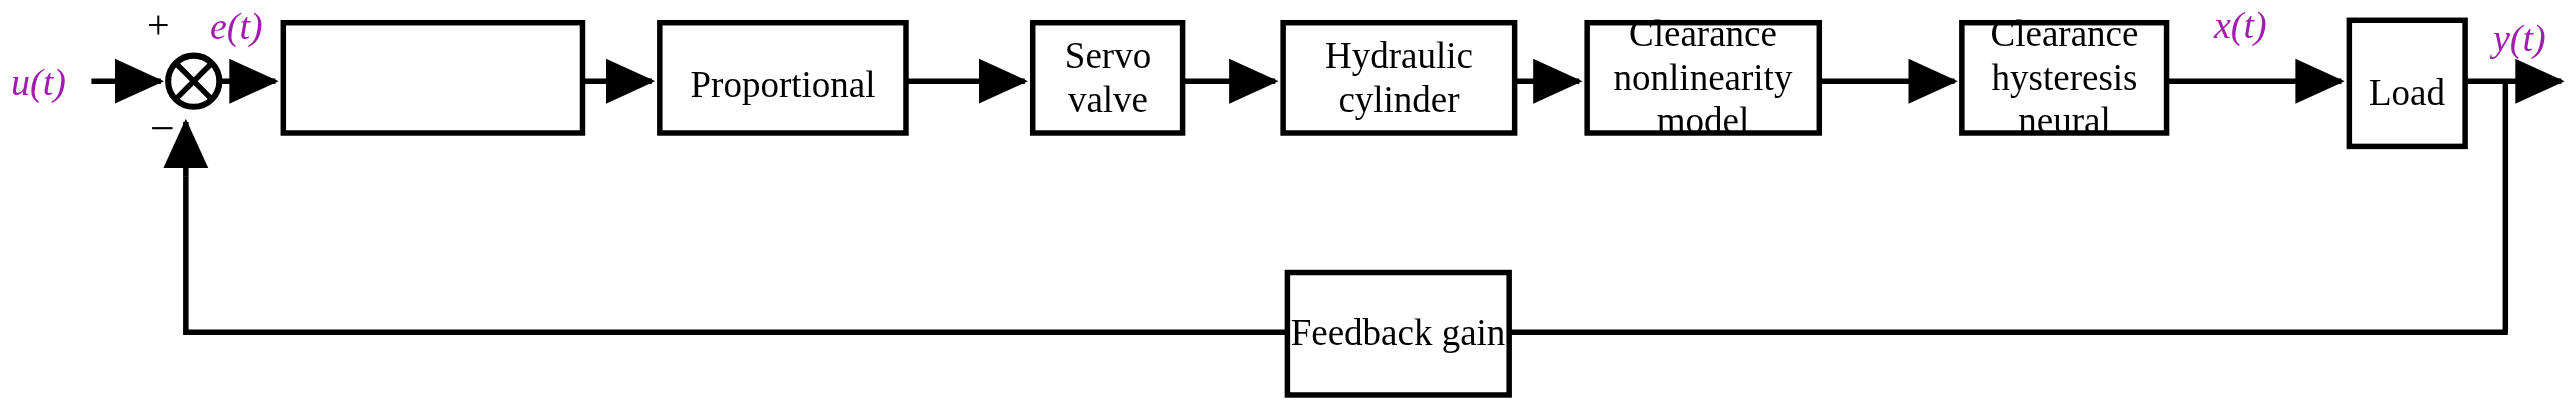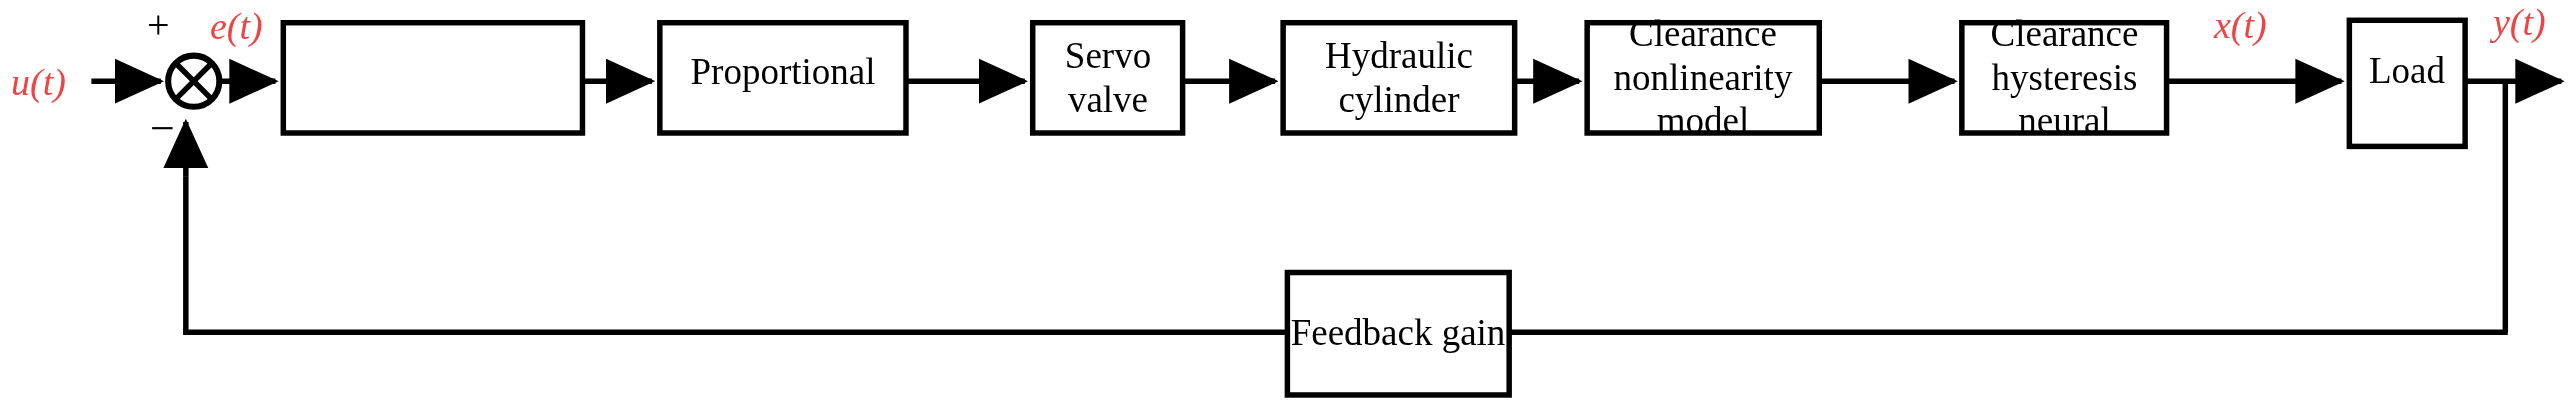--- a/index.html
+++ b/index.html
@@ -12,21 +12,21 @@
     display:flex;align-items:center;justify-content:center;
     text-align:center;
     font-family:"Liberation Serif", serif;
     font-size:37px;line-height:1.18;color:#000000;
     pointer-events:none;
   }
   .sig-label{
     position:absolute;
     font-family:"Liberation Serif", serif;
     font-style:italic;
-    font-size:38px;color:#ef4444;
+    font-size:38px;color:#a21caf;
     white-space:nowrap;
   }
   .sign-label{
     position:absolute;
     font-family:"Liberation Serif", serif;
     font-size:40px;color:#000000;
     white-space:nowrap;
     line-height:1;
   }
 </style>
@@ -77,21 +77,21 @@
       <rect x="1695" y="37" width="246" height="181"></rect>
       <rect x="2106" y="37" width="380" height="181"></rect>
       <rect x="2605" y="37" width="381" height="181"></rect>
       <rect x="3220" y="37" width="336" height="181"></rect>
       <rect x="3856" y="33" width="190" height="207"></rect>
       <rect x="2113" y="447" width="364" height="201"></rect>
     </g>
   </svg>
 
 
-  <div class="blk-label" style="left:660px;top:17px;width:246px;height:110px;">
+  <div class="blk-label" style="left:660px;top:30px;width:246px;height:110px;">
     <span>
       <span>Proportional</span><br>
     </span>
   </div>
 
   <div class="blk-label" style="left:1283px;top:22.5px;width:232px;height:110px;">
     <span>
       <span>Hydraulic</span><br>
       <span>cylinder</span>
     </span>
@@ -111,34 +111,34 @@
     </span>
   </div>
 
   <div class="blk-label" style="left:1962px;top:22.5px;width:205px;height:110px;">
     <span>
       <span>Clearance</span><br>
       <span>hysteresis neural</span>
     </span>
   </div>
 
-  <div class="blk-label" style="left:2349px;top:8px;width:116px;height:126px;">
+  <div class="blk-label" style="left:2349px;top:30px;width:116px;height:126px;">
     <span>Load</span>
   </div>
 
   <div class="blk-label" style="left:1287px;top:272px;width:222px;height:122px;">
     <span>Feedback gain</span>
   </div>
 
   <div class="sig-label" style="left:11px;top:60px;font-family:Liberation Serif, serif;">u(t)</div>
 
   <div class="sig-label" style="left:210px;top:3.7px;">e(t)</div>
 
   <div class="sig-label" style="left:2214px;top:3px;">x(t)</div>
 
-  <div class="sig-label" style="left:2493px;top:0px;font-style:italic;">y(t)</div>
+  <div class="sig-label" style="left:2493px;top:16px;font-style:italic;">y(t)</div>
 
   <div class="sign-label" style="left:147px;top:4.9px;">+</div>
 
   <div class="sign-label" style="left:150px;top:107px;font-size:44px;">−</div>
 
 </div>
 
 
 </body></html>

